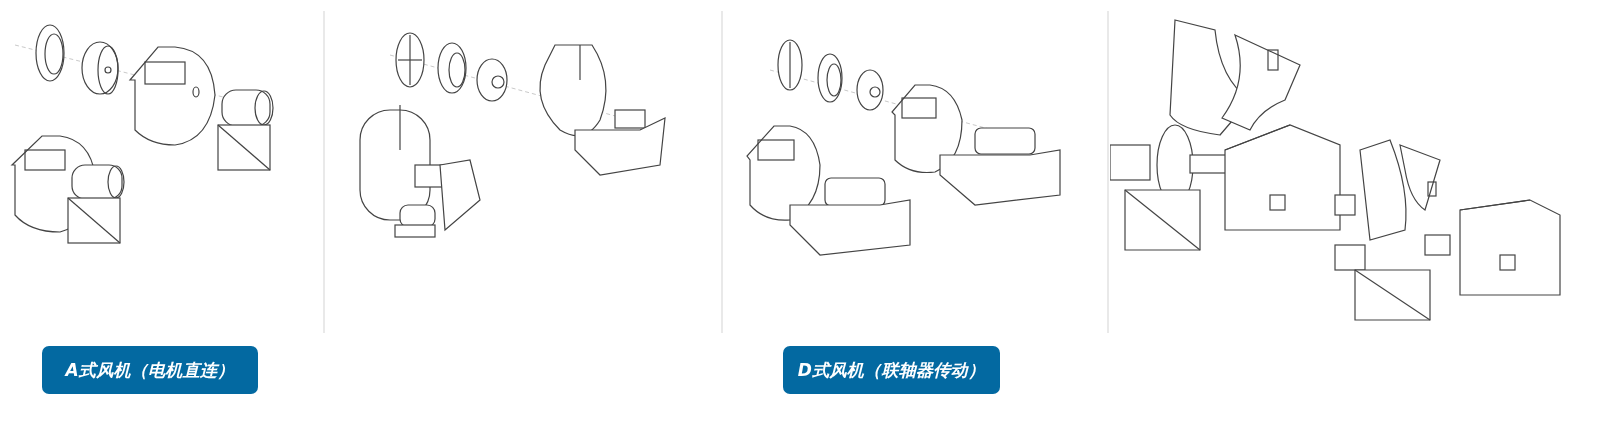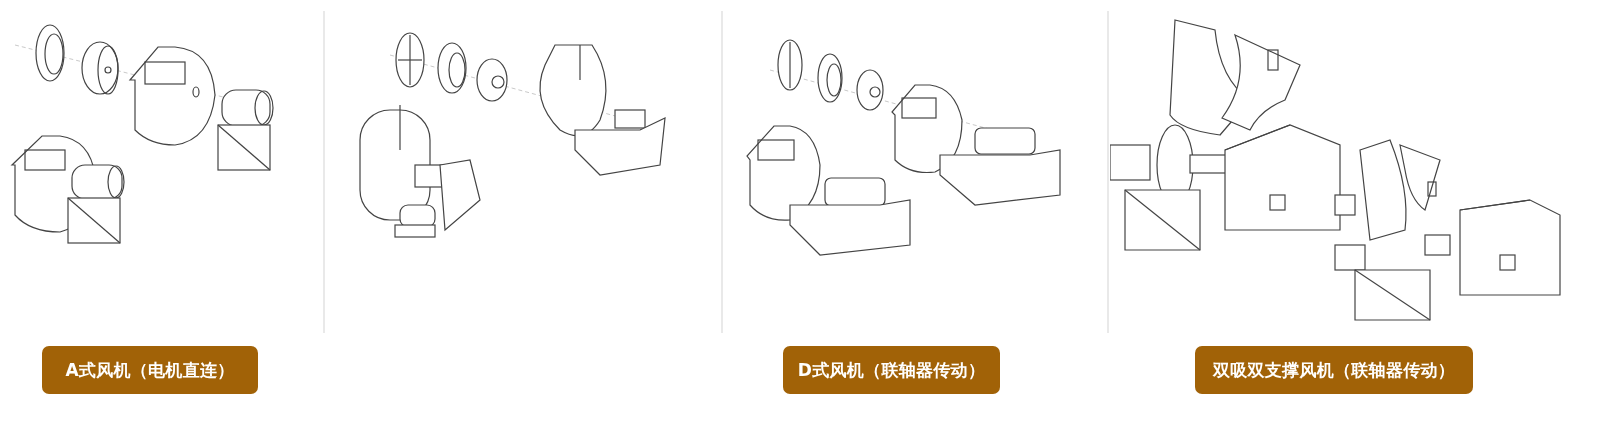--- a/index.html
+++ b/index.html
@@ -1,22 +1,22 @@
 <!DOCTYPE html>
 <html><head>
 <meta charset="utf-8">
 <style>
   html,body{margin:0;padding:0;background:#ffffff;}
   body{width:1600px;height:423px;position:relative;overflow:hidden;font-family:"DejaVu Sans","Liberation Sans",sans-serif;}
   .divider{position:absolute;top:11px;width:2px;height:322px;background:#e9e9e9;}
   .panel{position:absolute;top:0;height:423px;}
   .illus{position:absolute;left:0;top:0;}
-  .btn{position:absolute;top:346px;height:48px;background:#a16207;border-radius:7px;color:#ffffff;
+  .btn{position:absolute;top:346px;height:48px;background:#0369a1;border-radius:7px;color:#ffffff;
        display:flex;align-items:center;justify-content:center;font-size:17px;font-weight:bold;letter-spacing:0.3px;
-       box-sizing:border-box;white-space:nowrap;cursor:pointer;}
+       box-sizing:border-box;white-space:nowrap;cursor:pointer;font-style:italic;}
   svg .l{fill:none;stroke:#444;stroke-width:1.2;}
   svg .lf{fill:#fff;stroke:#444;stroke-width:1.2;}
   svg .ax{stroke:#bbb;stroke-width:0.8;stroke-dasharray:4 3;fill:none;}
 </style>
 </head>
 <body>
 
 <div class="divider" style="left:323px;"></div>
 <div class="divider" style="left:721px;"></div>
 <div class="divider" style="left:1107px;"></div>
@@ -113,14 +113,13 @@
     <path class="lf" d="M290,145 L330,160 L315,210 Q300,200 295,170 Z"></path>
     <rect class="l" x="318" y="182" width="8" height="14"></rect>
     <rect class="lf" x="225" y="245" width="30" height="25"></rect>
     <path class="lf" d="M245,270 L320,270 L320,320 L245,320 Z"></path>
     <line class="l" x1="245" y1="270" x2="320" y2="320"></line>
     <rect class="lf" x="315" y="235" width="25" height="20"></rect>
     <path class="lf" d="M350,210 L420,200 L450,215 L450,295 L350,295 Z"></path>
     <line class="l" x1="350" y1="210" x2="420" y2="200"></line>
     <rect class="l" x="390" y="255" width="15" height="15"></rect>
   </svg>
-  <div class="btn" style="left:85px;width:278px;">双吸双支撑风机（联轴器传动）</div>
 </div>
 
 </body></html>

